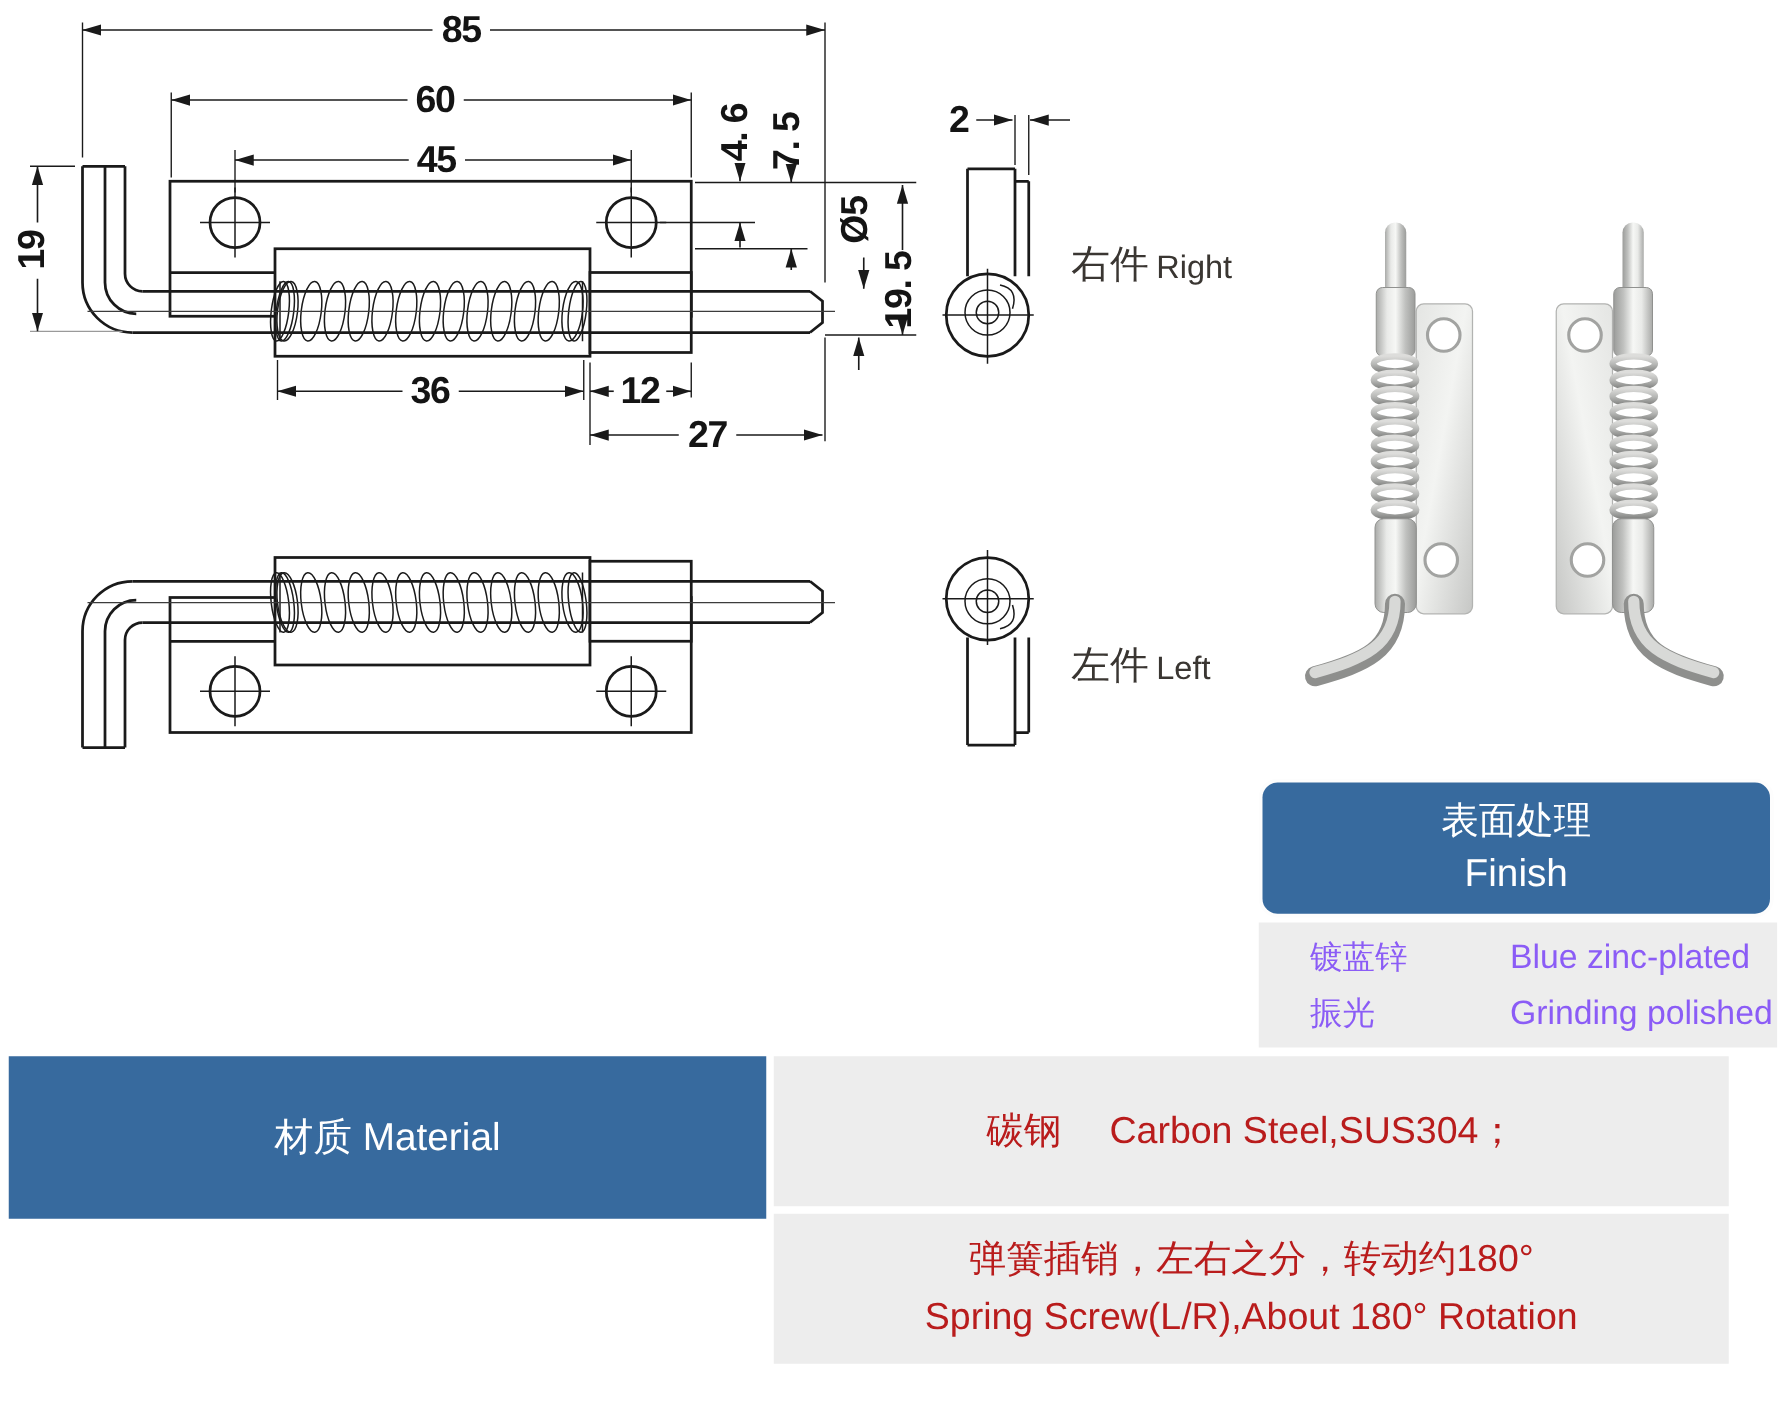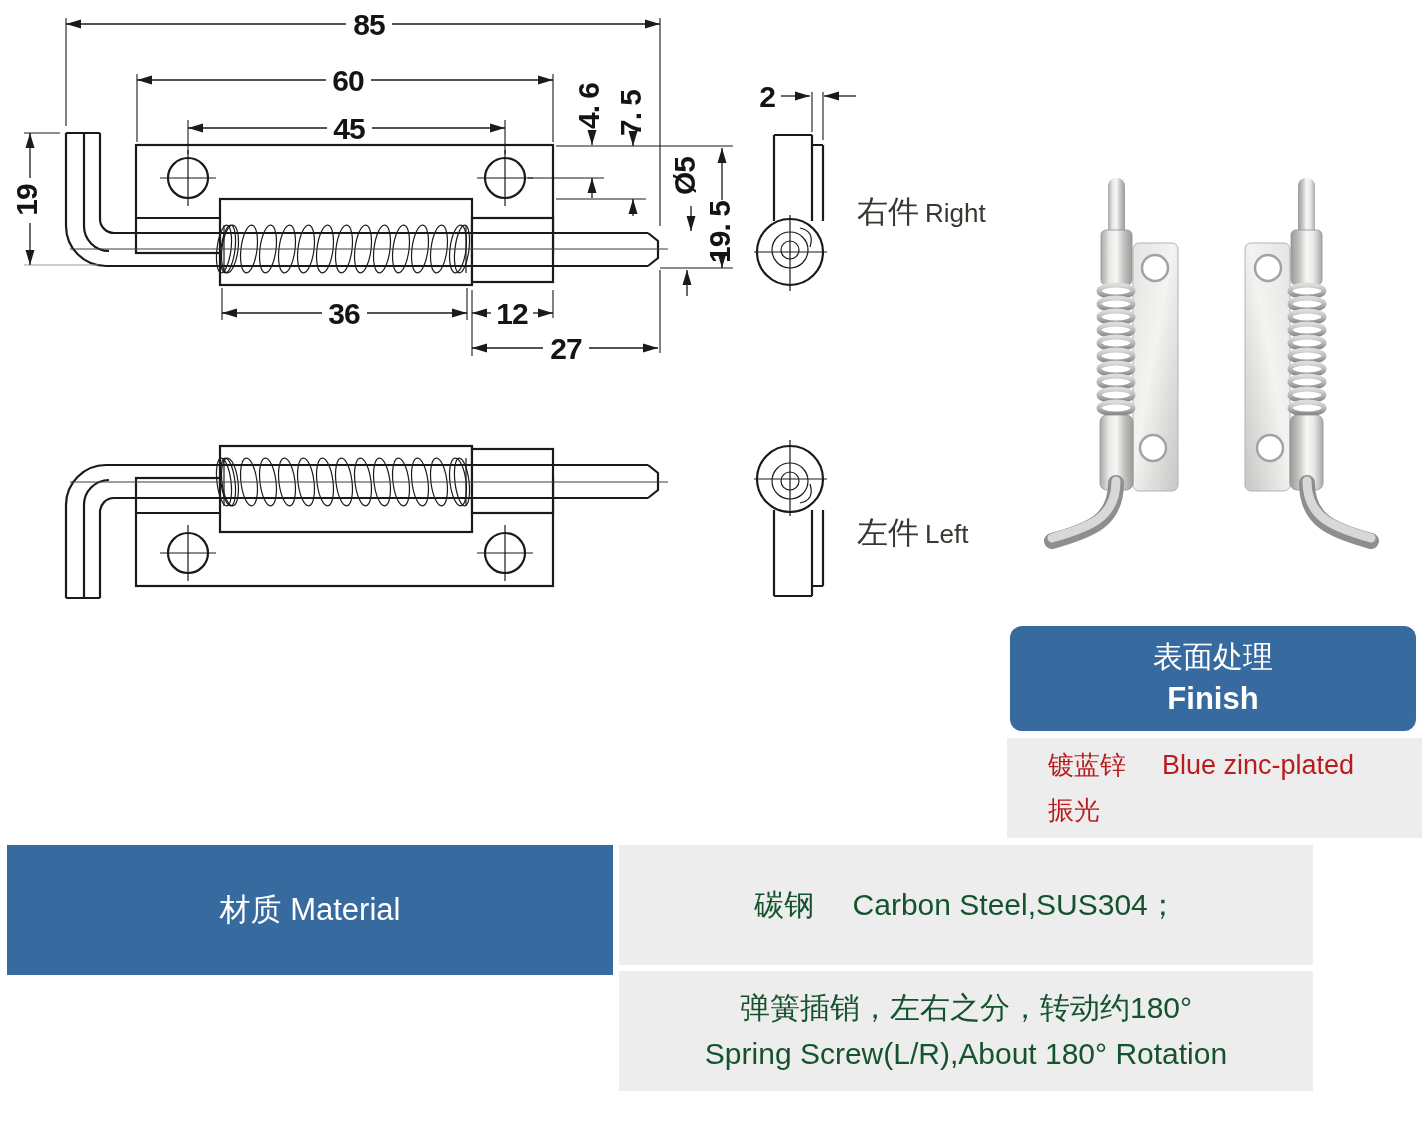--- a/index.html
+++ b/index.html
@@ -18,32 +18,32 @@
   text.dim{font-weight:bold;font-size:30px;fill:#141414;letter-spacing:-1px;
            font-family:"Liberation Sans","DejaVu Sans",sans-serif;}
   text.lblcn{font-size:31px;fill:#3a3632;}
   text.lblen{font-size:26px;fill:#3a3632;}
 
   
   .finish-header{position:absolute;left:1010px;top:626px;width:406px;height:105px;
     background:#376a9e;border-radius:12px;display:flex;flex-direction:column;
     align-items:center;justify-content:center;color:#fff;box-shadow:0 0 0 3px #fdfdfd;}
   .finish-header .cn{font-size:30px;line-height:1.35;}
-  .finish-header .en{font-size:31px;line-height:1.35;font-weight:bold;}
+  .finish-header .en{font-size:31px;line-height:1.35;}
   .finish-body{position:absolute;left:1007px;top:738px;width:415px;height:100px;
     background:#ededed;display:flex;flex-direction:column;justify-content:space-evenly;}
-  .finish-row{display:flex;align-items:center;color:#b91c1c;}
+  .finish-row{display:flex;align-items:center;color:#8b5cf6;gap:46px;}
   .finish-row .cn{margin-left:41px;width:114px;font-size:26px;}
   .finish-row .en{font-size:27px;}
 
   
   .spec-label{position:absolute;left:7px;width:606px;height:130px;background:#376a9e;
     color:#ffffff;display:flex;align-items:center;justify-content:center;font-size:31px;}
-  .spec-value{position:absolute;left:619px;width:694px;height:120px;background:#ededed;
-    color:#14532d;display:flex;flex-direction:column;align-items:center;justify-content:center;
+  .spec-value{position:absolute;left:619px;width:764px;height:120px;background:#ededed;
+    color:#b91c1c;display:flex;flex-direction:column;align-items:center;justify-content:center;
     font-size:30px;line-height:1.55;white-space:pre-wrap;text-align:center;}
   .row1{top:845px;} .row2{top:971px;}
 </style>
 </head>
 <body>
 
 <div id="page">
 
 <svg id="draw" viewBox="0 0 1422 1131" xmlns="http://www.w3.org/2000/svg">
   <defs>
@@ -233,20 +233,21 @@
   <span class="cn">表面处理</span>
   <span class="en">Finish</span>
 </div>
 <div class="finish-body">
   <div class="finish-row">
     <span class="cn">镀蓝锌</span>
     <span class="en">Blue zinc-plated</span>
   </div>
   <div class="finish-row">
     <span class="cn">振光</span>
+    <span class="en">Grinding polished</span>
   </div>
 </div>
 
 <div class="spec-label row1">材质 Material</div>
 <div class="spec-value row1">
   <div>碳钢　 Carbon Steel,SUS304；</div>
 </div>
 <div class="spec-value row2">
   <div>弹簧插销，左右之分，转动约180°</div>
   <div>Spring Screw(L/R),About 180° Rotation</div>

